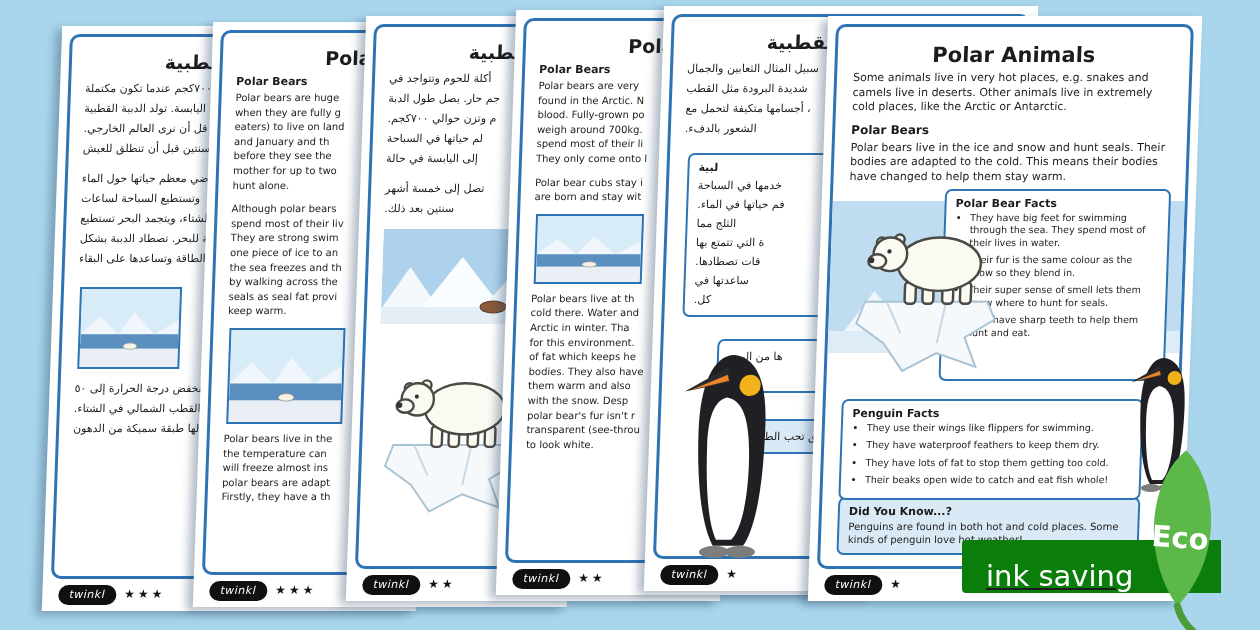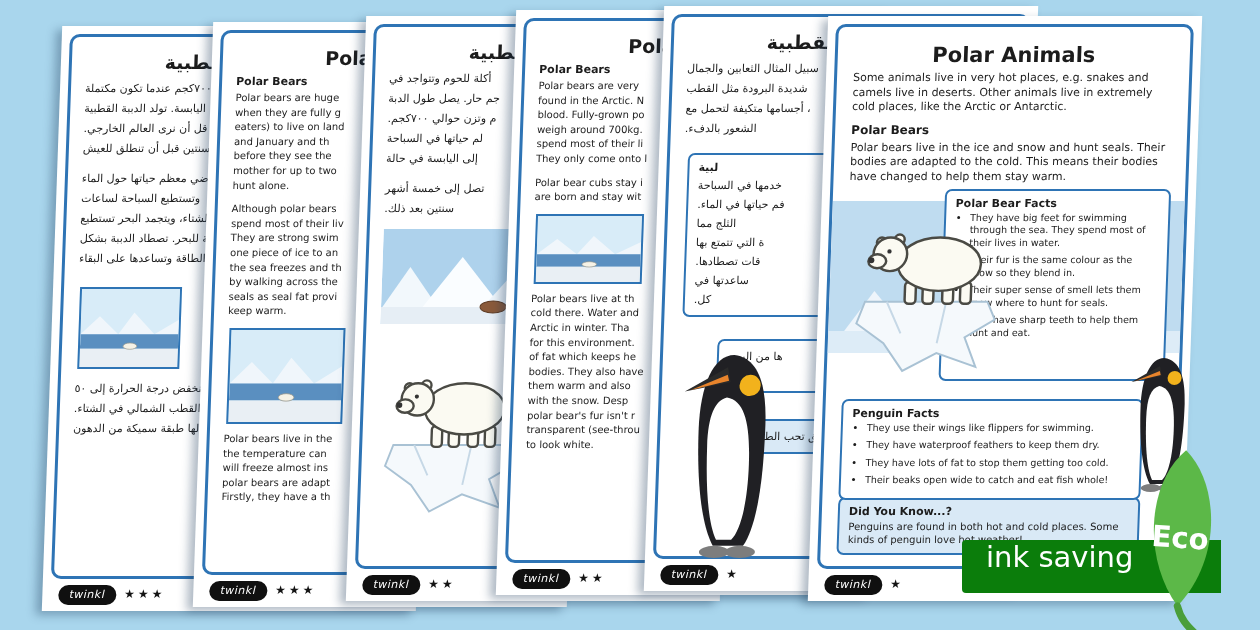--- a/index.html
+++ b/index.html
@@ -32,21 +32,21 @@
   .bullets{margin:2px 0 0;padding-left:15px;font-size:9.5px;line-height:12.5px;}
   .bullets li{margin-bottom:5px;}
   .fp-facts{position:absolute;right:0;top:0;width:226px;min-height:192px;z-index:1;}
   .fp-prow{position:relative;margin-top:8px;height:88px;}
   .fp-pfacts{position:absolute;left:2px;top:0;width:302px;}
   .fp-dyk{margin:10px 2px 0;width:302px;background:#d9e9f6;}
   .fp-dyk .dyk-t{font-size:10px;line-height:13.5px;}
   .fp-penguin{position:absolute;left:312px;top:336px;width:70px;height:150px;z-index:6;}
   
   .eco-banner{position:absolute;left:962px;top:540px;width:259px;height:53px;background:#0b7d0b;
-              z-index:50;display:flex;align-items:flex-start;border-radius:4px 0 0 4px;}
+              z-index:50;display:flex;align-items:flex-end;border-radius:4px 0 0 4px;text-decoration:underline;}
   .eco-banner .eco-label{color:#fff;font-size:29px;margin-left:24px;}
   .eco-leaf{position:absolute;left:1128px;top:448px;width:104px;height:182px;z-index:55;transform:rotate(4deg);}
   
   .p5box{direction:rtl;text-align:left;}
   .p5box .ar{margin:0;}
 </style>
 </head>
 <body>
 
 <div class="canvas">

